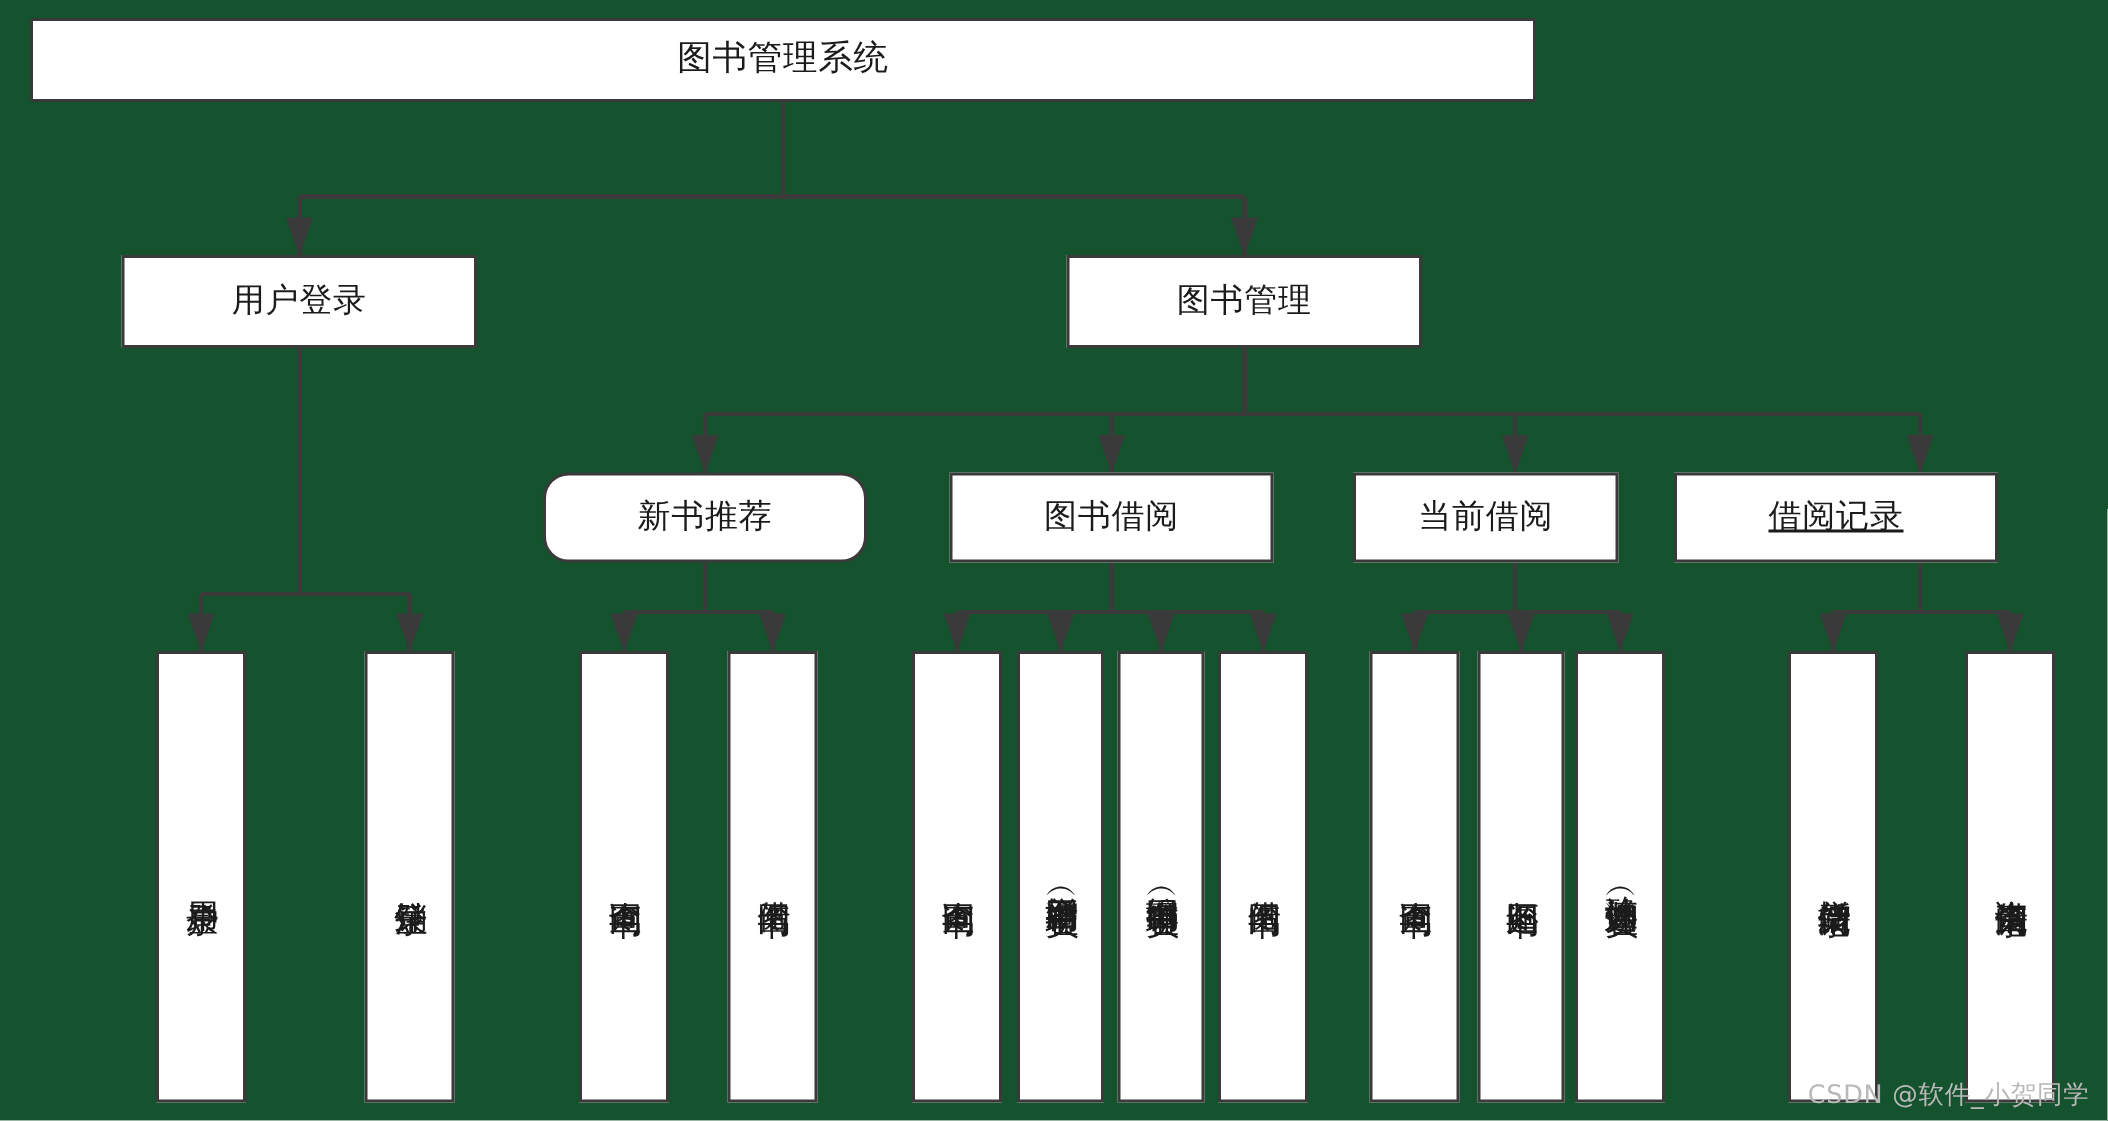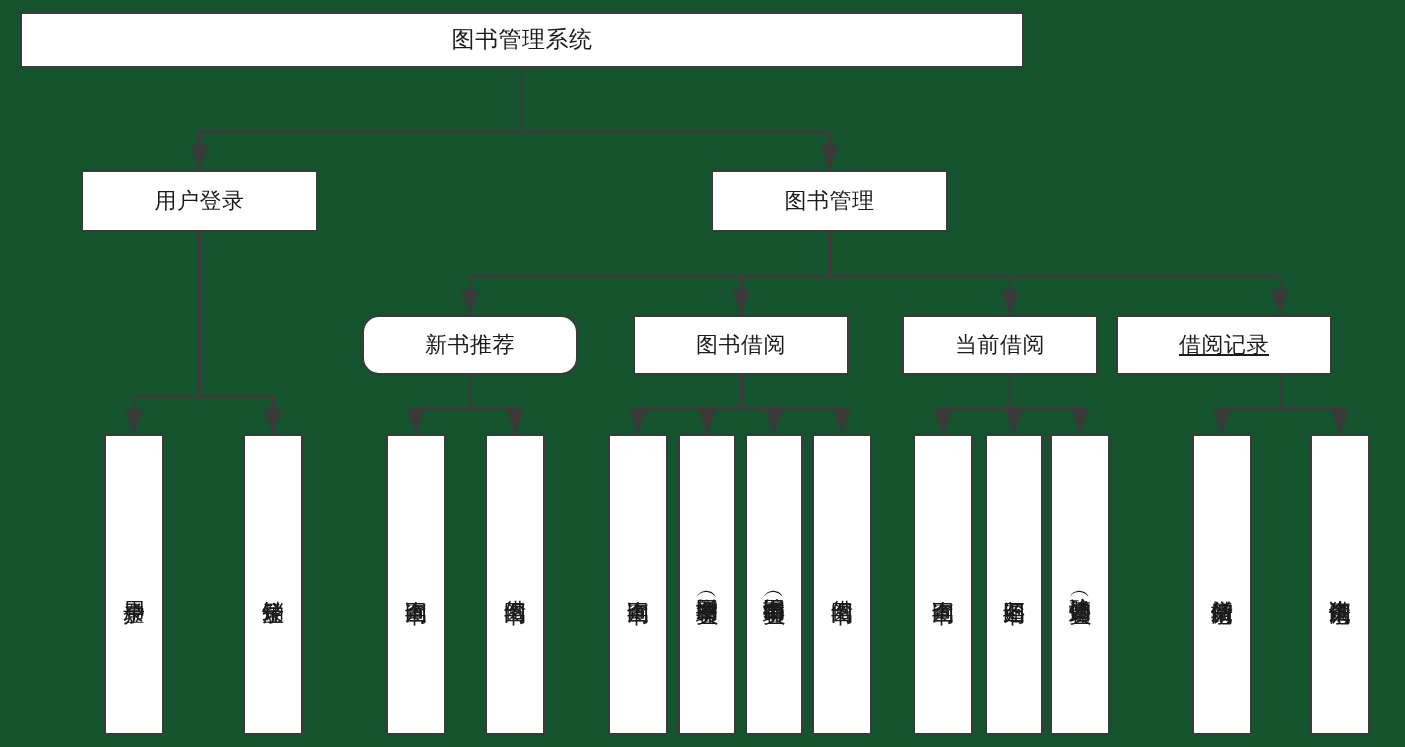--- a/index.html
+++ b/index.html
@@ -143,21 +143,21 @@
       </div>
       <div class="node horiz" style="left: 711px; top: 170px; width: 237px; height: 62px; border-color: rgb(58, 58, 58); background: rgb(255, 255, 255); color: rgb(27, 27, 27);">
         <span class="node-label">图书管理</span>
       </div>
       <div class="node horiz" style="left: 362px; top: 315px; width: 216px; height: 60px; border-color: rgb(58, 58, 58); background: rgb(255, 255, 255); color: rgb(27, 27, 27); border-radius: 17px;">
         <span class="node-label">新书推荐</span>
       </div>
       <div class="node horiz" style="left: 633px; top: 315px; width: 216px; height: 60px; border-color: rgb(58, 58, 58); background: rgb(255, 255, 255); color: rgb(27, 27, 27);">
         <span class="node-label">图书借阅</span>
       </div>
-      <div class="node horiz" style="left: 902px; top: 315px; width: 196px; height: 60px; border-color: rgb(58, 58, 58); background: rgb(255, 255, 255); color: rgb(27, 27, 27);">
+      <div class="node horiz" style="left: 902px; top: 315px; width: 177px; height: 60px; border-color: rgb(58, 58, 58); background: rgb(255, 255, 255); color: rgb(27, 27, 27);">
         <span class="node-label">当前借阅</span>
       </div>
       <div class="node horiz" style="left: 1116px; top: 315px; width: 216px; height: 60px; border-color: rgb(58, 58, 58); background: rgb(255, 255, 255); color: rgb(27, 27, 27); text-decoration: underline;">
         <span class="node-label">借阅记录</span>
       </div>
       <div class="node vert" style="left: 104px; top: 434px; width: 60px; height: 301px; border-color: rgb(58, 58, 58); background: rgb(255, 255, 255); color: rgb(27, 27, 27);">
         <span class="node-label">用户登录</span>
       </div>
       <div class="node vert" style="left: 243px; top: 434px; width: 60px; height: 301px; border-color: rgb(58, 58, 58); background: rgb(255, 255, 255); color: rgb(27, 27, 27);">
         <span class="node-label">注销登录</span>
@@ -190,14 +190,15 @@
         <span class="node-label">确认归还（管理员）</span>
       </div>
       <div class="node vert" style="left: 1192px; top: 434px; width: 60px; height: 301px; border-color: rgb(58, 58, 58); background: rgb(255, 255, 255); color: rgb(27, 27, 27);">
         <span class="node-label">新增借阅记录</span>
       </div>
       <div class="node vert" style="left: 1310px; top: 434px; width: 60px; height: 301px; border-color: rgb(58, 58, 58); background: rgb(255, 255, 255); color: rgb(27, 27, 27);">
         <span class="node-label">查询借阅记录</span>
       </div>
     </div>
 
+  <div id="watermark">CSDN @软件_小贺同学</div>
 
 </div>
 
 </body></html>

